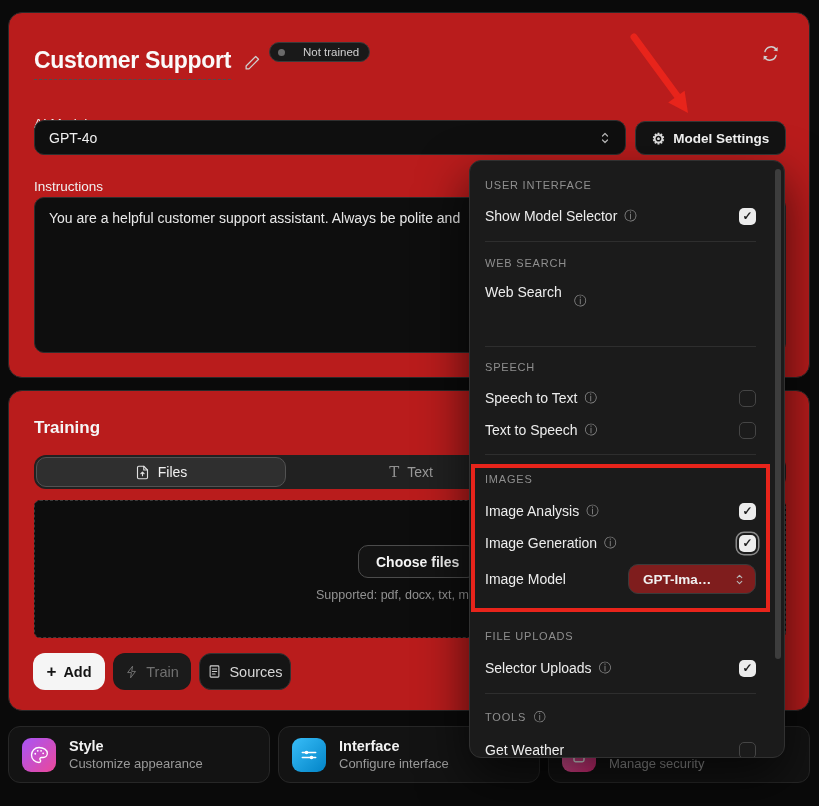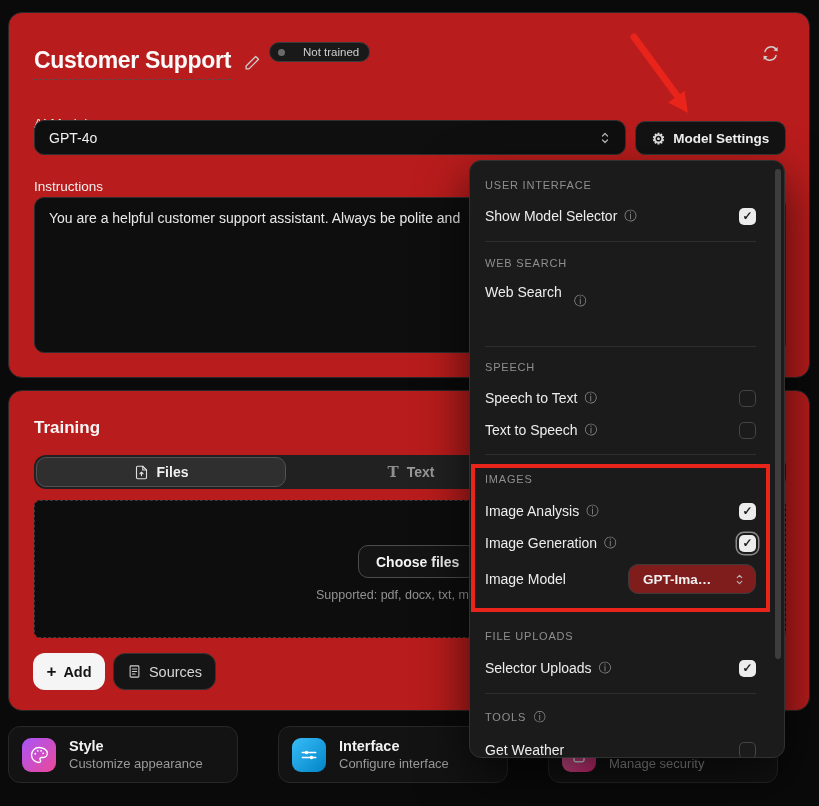--- a/index.html
+++ b/index.html
@@ -51,21 +51,21 @@
   .gear-glyph { font-size: 15px; color: #e0e0e0; line-height: 1; }
   textarea.instructions {
     position: absolute; left: 25px; top: 184px; width: 752px; height: 156px;
     background: #0e0e0e; border: 1px solid #2d2d2d; border-radius: 10px;
     padding: 12px 14px; font-size: 14px; color: #e8e8e8; resize: none;
     font-family: "Liberation Sans", sans-serif; outline: none;
   }
   
   #training-card { left: 8px; top: 390px; width: 802px; height: 321px; }
   .training-title { position: absolute; left: 25px; top: 27px; font-size: 17px; font-weight: 600; color: #f5f5f5; }
-  .tabbar { position: absolute; left: 25px; top: 64px; width: 752px; height: 34px; background: #212121; border-radius: 12px; font-weight: bold; }
+  .tabbar { position: absolute; left: 25px; top: 64px; width: 752px; height: 34px; background: #212121; border-radius: 12px; }
   .tab {
     position: absolute; top: 2px; height: 30px; width: 250px;
     display: flex; align-items: center; justify-content: center; gap: 8px;
     font-size: 14px; border-radius: 10px; cursor: pointer;
   }
   .tab.active { left: 2px; background: #2f2f2f; border: 1px solid #525252; color: #f0f0f0; }
   .tab.inactive { left: 252px; color: #9a9a9a; }
   .t-serif { font-family: "DejaVu Serif", serif; font-size: 15px; color: #8f8f8f; }
   .dropzone {
     position: absolute; left: 25px; top: 109px; width: 752px; height: 138px;
@@ -74,25 +74,25 @@
   .choose-files {
     position: absolute; left: 323px; top: 44px; height: 33px; padding: 0 17px;
     background: #141414; border: 1px solid #4c4c4c; border-radius: 10px;
     display: flex; align-items: center; font-size: 14px; font-weight: 600; color: #f5f5f5; cursor: pointer;
   }
   .supported { position: absolute; left: 281px; top: 87px; font-size: 12.5px; color: #929292; white-space: nowrap; }
   .action-row { position: absolute; left: 24px; top: 262px; display: flex; gap: 8px; }
   .btn { height: 37px; border-radius: 12px; display: flex; align-items: center; justify-content: center; gap: 7px; font-size: 14.5px; cursor: pointer; border: 1px solid transparent; }
   .btn-add { width: 72px; background: #f5f5f5; color: #141414; font-weight: 600; }
   .btn-train { width: 78px; background: #1b1b1b; color: #707070; font-weight: 500; }
-  .btn-sources { width: 103px; background: #151515; border-color: #333; color: #d6d6d6; font-weight: 500; }
+  .btn-sources { width: 92px; background: #151515; border-color: #333; color: #d6d6d6; font-weight: 500; }
   .plus-glyph { font-size: 17px; line-height: 1; margin-top: -1px; }
   
   .quick-card {
-    position: absolute; top: 726px; width: 230px; height: 57px;
+    position: absolute; top: 726px; width: 262px; height: 57px;
     background: #131313; border: 1px solid #272727; border-radius: 12px;
     display: flex; align-items: center; gap: 13px; padding: 0 13px; cursor: pointer;
   }
   #qc-style { left: 8px; } #qc-interface { left: 278px; } #qc-security { left: 548px; }
   .qc-icon { width: 34px; height: 34px; border-radius: 9px; display: flex; align-items: center; justify-content: center; flex: 0 0 auto; }
   .qc-icon.style { background: linear-gradient(135deg,#a855f7,#ec4899); }
   .qc-icon.interface { background: linear-gradient(135deg,#38bdf8,#0284c7); }
   .qc-icon.security { background: linear-gradient(135deg,#f472b6,#db2777); }
   .qc-title { font-size: 14.5px; font-weight: 600; color: #f2f2f2; min-height: 17px; }
   .qc-sub { font-size: 13px; color: #9a9a9a; margin-top: 1px; }
@@ -189,20 +189,26 @@
     <div class="choose-files">
       <span>Choose files</span>
     </div>
     <div class="supported">Supported: pdf, docx, txt, md, c</div>
   </div>
   <div class="action-row">
     <div class="btn btn-add">
       <span class="plus-glyph">+</span>
       <span>Add</span>
     </div>
+    <div class="btn btn-train">
+      <svg width="14" height="14" viewBox="0 0 24 24" fill="none" stroke="#707070" stroke-width="1.7" stroke-linejoin="round">
+          <path d="M13 2L4.5 13H11l-1.5 9L18 11h-6.5L13 2z"></path>
+        </svg>
+      <span>Train</span>
+    </div>
     <div class="btn btn-sources">
       <svg width="15" height="15" viewBox="0 0 24 24" fill="none" stroke="#d0d0d0" stroke-width="1.7" stroke-linecap="round" stroke-linejoin="round">
           <rect x="5" y="3" width="14" height="18" rx="1.5"></rect>
           <line x1="8.5" y1="8" x2="15.5" y2="8"></line>
           <line x1="8.5" y1="12" x2="15.5" y2="12"></line>
           <line x1="8.5" y1="16" x2="13" y2="16"></line>
         </svg>
       <span>Sources</span>
     </div>
   </div>

